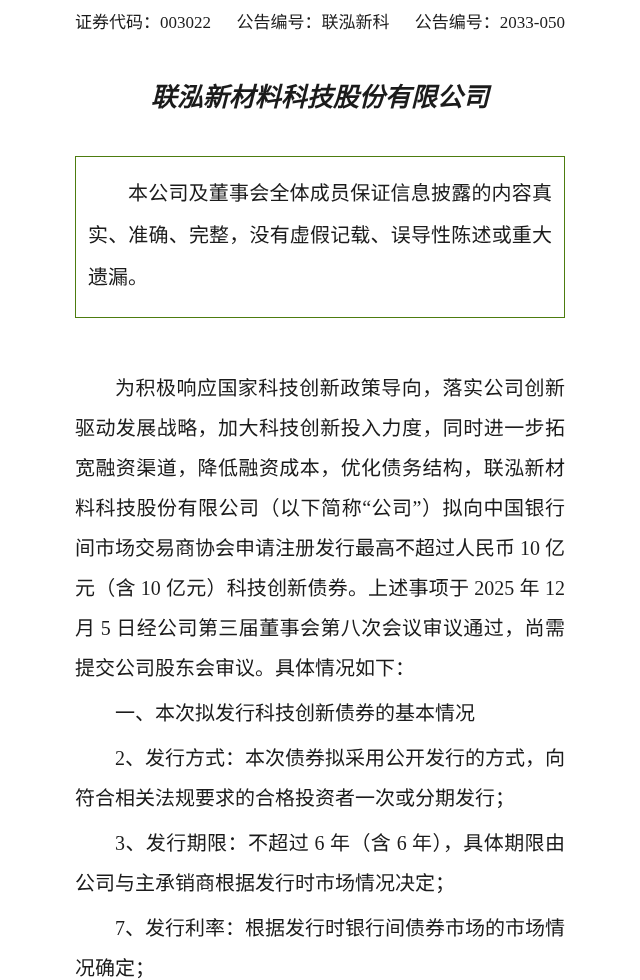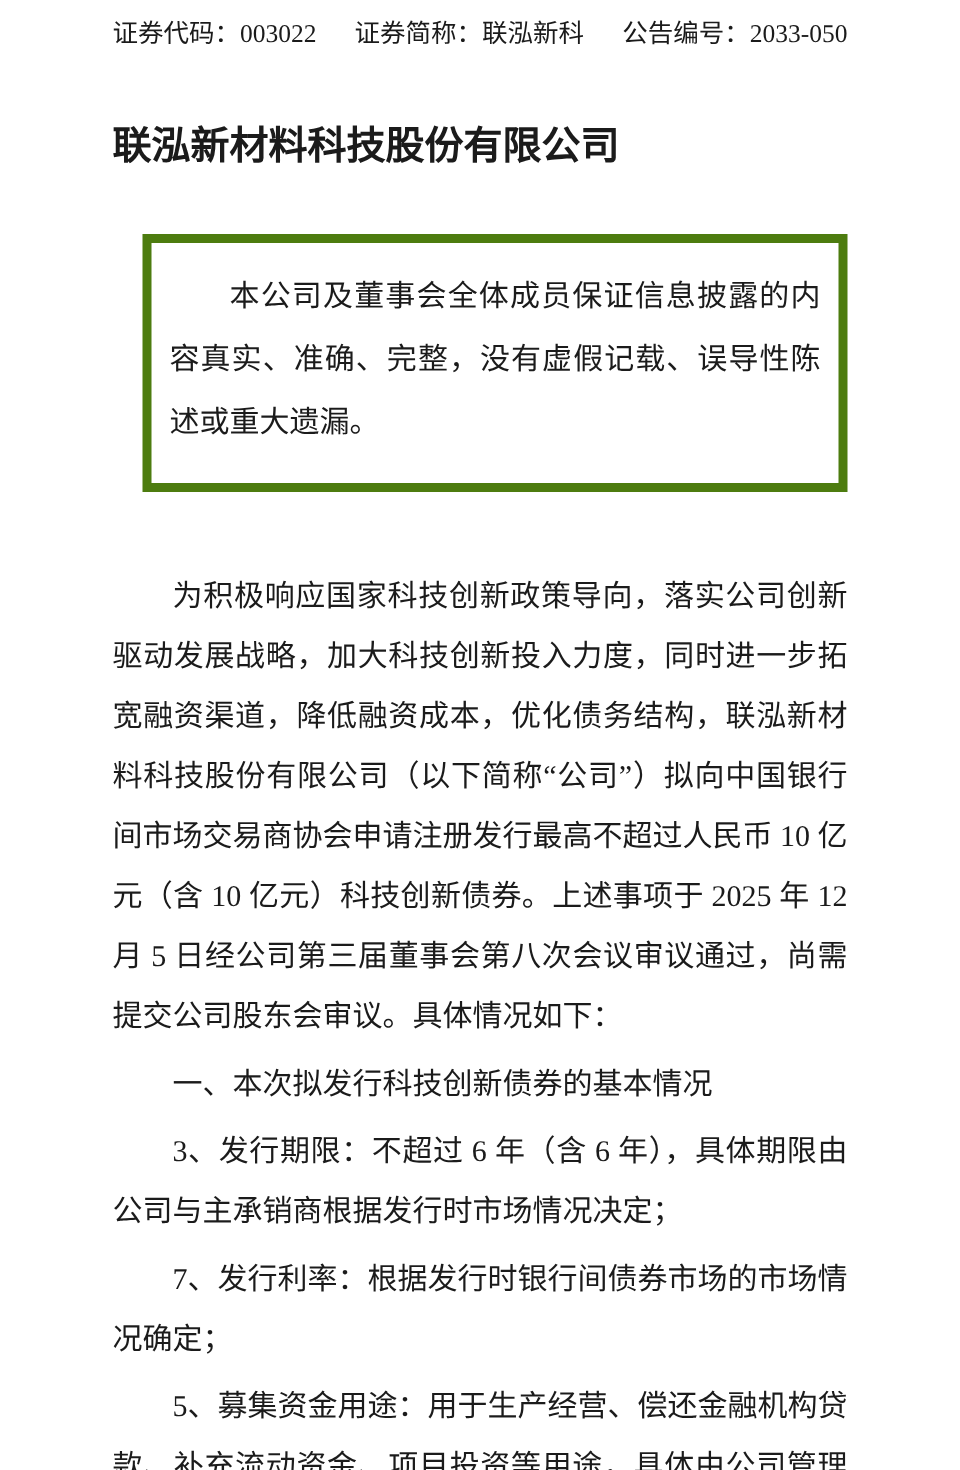--- a/index.html
+++ b/index.html
@@ -22,32 +22,32 @@
   .doc-header {
     display: flex;
     justify-content: space-between;
     align-items: baseline;
     font-size: 17px;
     line-height: 22px;
     white-space: nowrap;
   }
   .doc-title {
     margin: 42px 0 36px 0;
-    text-align: left;
+    text-align: center;
     font-size: 26px;
     font-weight: bold;
     line-height: 44px;
+    font-style: italic;
   }
   .doc-title .title-line {
     display: block;
   }
   .disclaimer-box {
-    border: 6px solid #4d7c0f;
+    border: 1px solid #4d7c0f;
     padding: 15px 12px 19px 12px;
-    margin-left: 20px;
   }
   .disclaimer-box .para {
     line-height: 42px;
   }
   .para {
     margin: 0;
     font-size: 20px;
     line-height: 40px;
     text-align: justify;
     text-indent: 2em;
@@ -62,33 +62,34 @@
     font-weight: normal;
   }
 </style>
 </head>
 <body>
 
 <div class="page">
 
   <div class="doc-header">
     <span>证券代码：003022</span>
-    <span>证券简称：联泓新科</span>
+    <span>公告编号：联泓新科</span>
     <span>公告编号：2033-050</span>
   </div>
 
   <h1 class="doc-title">
     <span class="title-line">联泓新材料科技股份有限公司</span>
   </h1>
 
   <div class="disclaimer-box">
     <p class="para">本公司及董事会全体成员保证信息披露的内容真实、准确、完整，没有虚假记载、误导性陈述或重大遗漏。</p>
   </div>
 
   <div class="doc-body">
     <p class="para">为积极响应国家科技创新政策导向，落实公司创新驱动发展战略，加大科技创新投入力度，同时进一步拓宽融资渠道，降低融资成本，优化债务结构，联泓新材料科技股份有限公司（以下简称“公司”）拟向中国银行间市场交易商协会申请注册发行最高不超过人民币 10 亿元（含 10 亿元）科技创新债券。上述事项于 2025 年 12 月 5 日经公司第三届董事会第八次会议审议通过，尚需提交公司股东会审议。具体情况如下：</p>
     <p class="para section-heading">一、本次拟发行科技创新债券的基本情况</p>
+    <p class="para">2、发行方式：本次债券拟采用公开发行的方式，向符合相关法规要求的合格投资者一次或分期发行；</p>
     <p class="para">3、发行期限：不超过 6 年（含 6 年），具体期限由公司与主承销商根据发行时市场情况决定；</p>
     <p class="para">7、发行利率：根据发行时银行间债券市场的市场情况确定；</p>
     <p class="para">5、募集资金用途：用于生产经营、偿还金融机构贷款、补充流动资金、项目投资等用途，具体由公司管理层根据董事会/股东会的相关授权确定。</p>
   </div>
 
 </div>
 
 </body></html>

